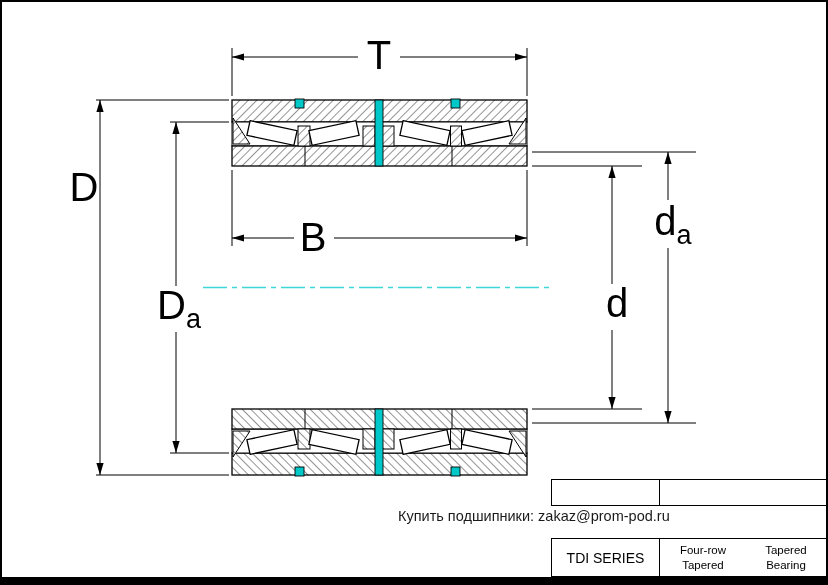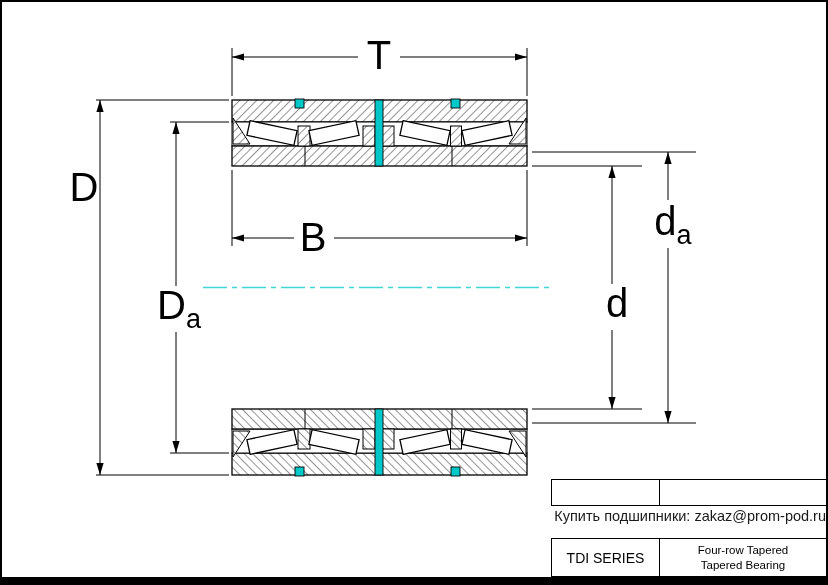--- a/index.html
+++ b/index.html
@@ -14,33 +14,33 @@
   svg.drawing{position:absolute;left:0;top:0;}
   svg text{font-family:"Liberation Sans",sans-serif;fill:#000;}
   .tb-row1{
     position:absolute;left:551px;top:479px;width:276px;height:27px;
     border:1.5px solid #000;box-sizing:border-box;display:flex;background:#fff;
   }
   .tb-row1 .c1{width:108px;border-right:1.5px solid #000;box-sizing:border-box;}
   .tb-row1 .c2{flex:1;}
   .footer-note{
     position:absolute;left:398px;top:508px;width:428px;height:22px;
-    overflow:hidden;white-space:nowrap;text-align:right;
+    overflow:hidden;white-space:nowrap;text-align:left;
     font-size:14.5px;color:#1a1a1a;
   }
   .tb-main{
     position:absolute;left:551px;top:538px;width:276px;height:39px;
     border:1.5px solid #000;box-sizing:border-box;display:flex;background:#fff;
   }
   .tb-series{
     width:108px;border-right:1.5px solid #000;box-sizing:border-box;
     display:flex;align-items:center;justify-content:center;font-size:14px;
   }
   .tb-product{
-    flex:1;display:flex;flex-direction:column;align-items:center;
+    flex:1;display:flex;flex-direction:row;align-items:center;
     justify-content:center;font-size:11.5px;line-height:1.3;text-align:center;
   }
   .bottom-bar{
     position:absolute;left:0;top:577px;width:828px;height:8px;background:#000;
   }
 </style>
 </head>
 <body>
 
 <div class="screen">

